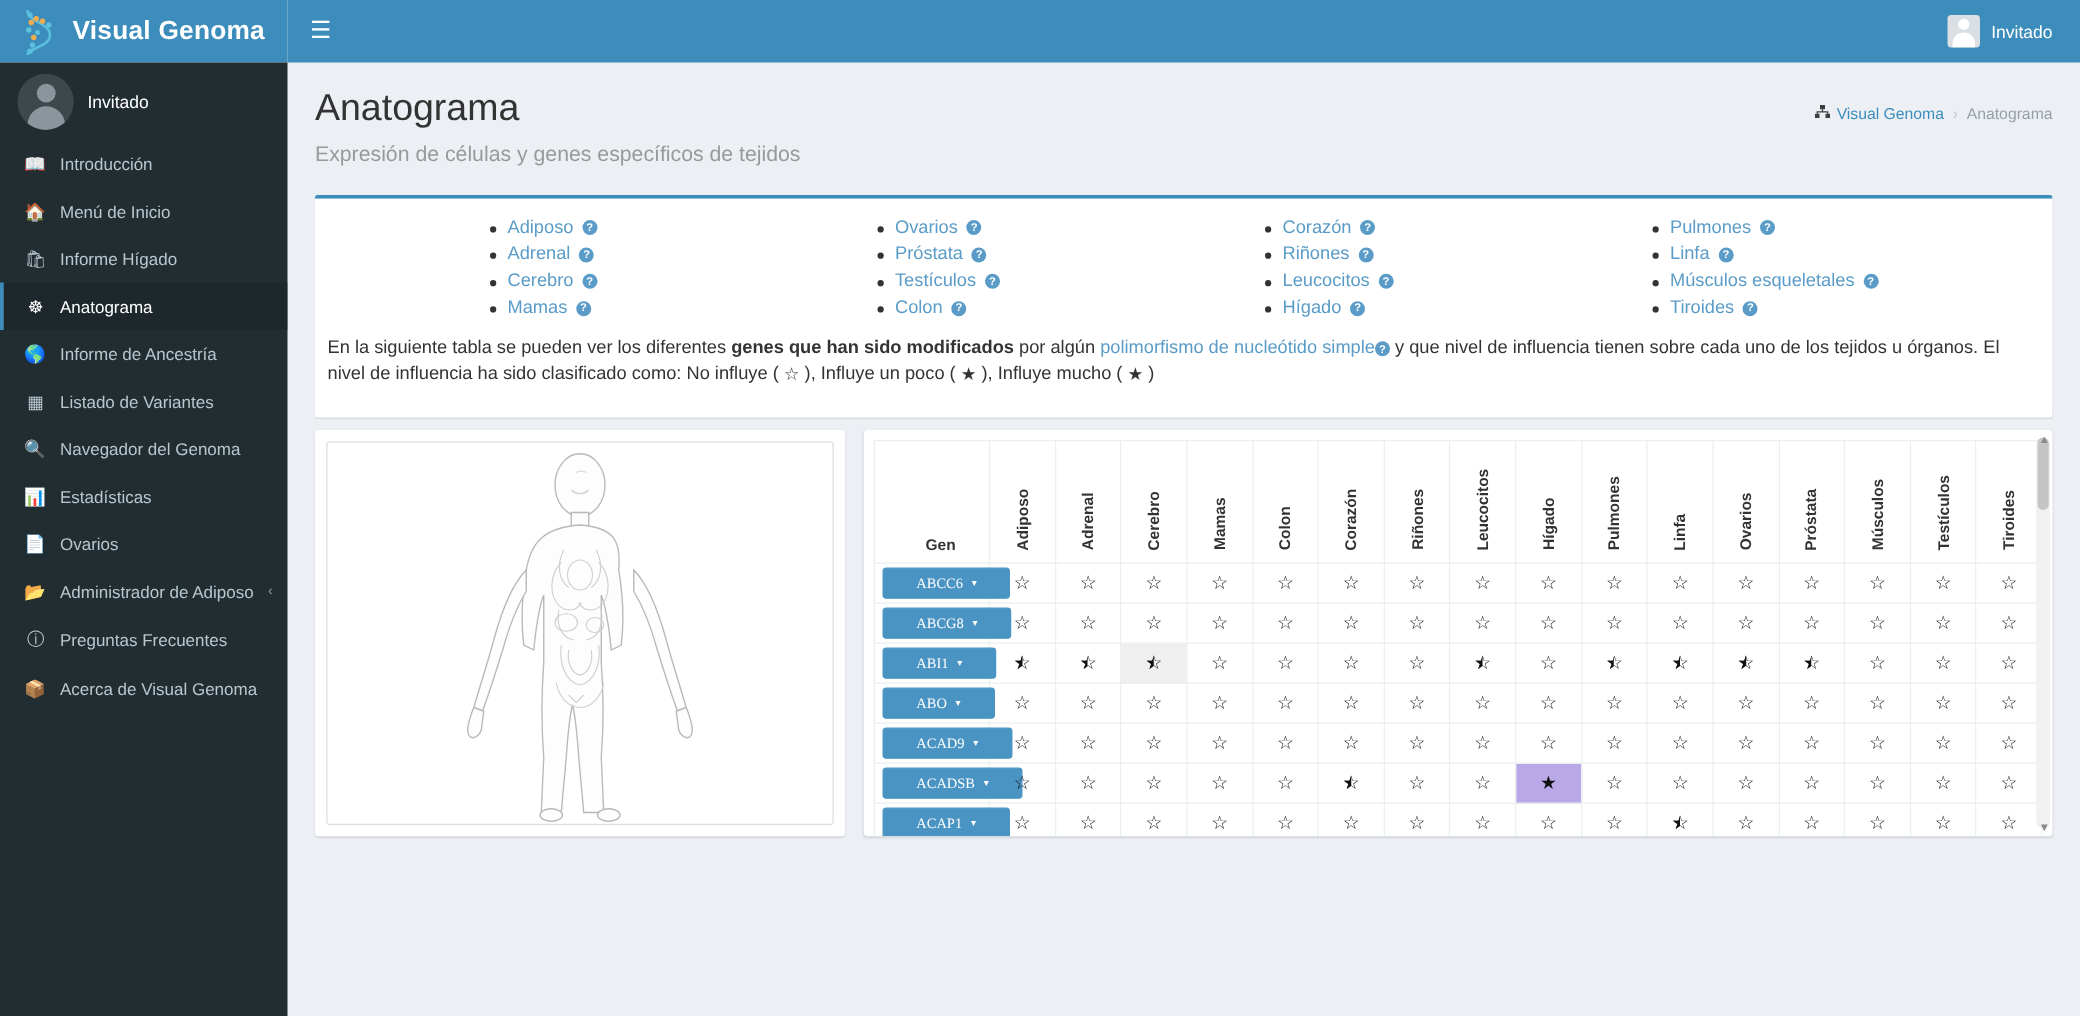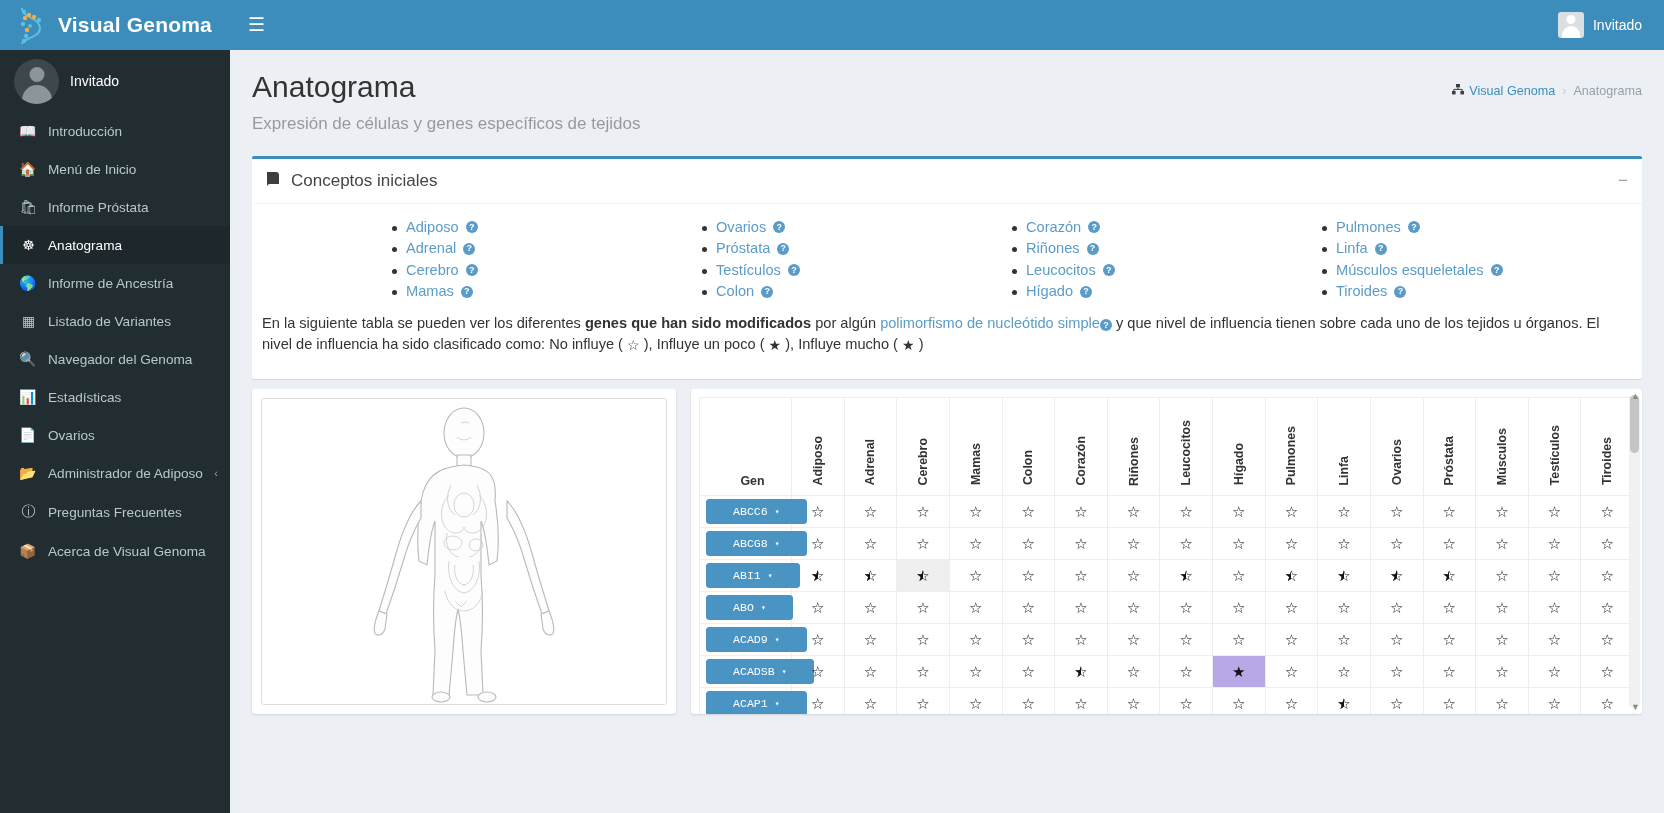--- a/index.html
+++ b/index.html
@@ -122,21 +122,21 @@
     font-size: 12.4px; font-weight: bold; color: #333;
   }
   .vert { writing-mode: vertical-rl; transform: rotate(180deg); margin: 0 auto; white-space: nowrap; }
   th.gen-col { width: 92px; text-align: center; padding-left: 14px; vertical-align: middle; font-size: 13.3px; }
   table.gene tbody td { height: 31px; text-align: center; vertical-align: middle; }
   td.gene-cell { text-align: center; padding: 3px 6px; }
   .gene-btn {
     display: inline-flex; align-items: center; justify-content: center; gap: 7px;
     background: #4a94c4; color: #fff; border: 1px solid #4a94c4; border-radius: 3px;
     font-size: 11.6px; padding: 5px 26px; min-width: 82px; cursor: pointer;
-    font-family: Liberation Mono, monospace;
+    font-family: Liberation Serif, serif;
   }
   .gene-btn .cr { font-size: 8px; }
   .st { font-size: 15px; line-height: 1; color: #111; display: inline-block; }
   td.hl { background: #efefef; }
   td.hl2 { background: #b8a8e8; }
   .scrollbar-v {
     position: absolute; right: 2px; top: 6px; bottom: 6px; width: 11px;
     background: #f1f1f1; border-radius: 6px;
   }
   .scrollbar-thumb { position: absolute; top: 0; left: 1px; width: 9px; height: 58px; background: #c5c5c5; border-radius: 6px; }
@@ -186,21 +186,21 @@
     <div class="menu-item">
       <span class="mi-ico">📖</span>
       <span>Introducción</span>
     </div>
     <div class="menu-item">
       <span class="mi-ico">🏠</span>
       <span>Menú de Inicio</span>
     </div>
     <div class="menu-item">
       <span class="mi-ico">🛍</span>
-      <span>Informe Próstata</span>
+      <span>Informe Hígado</span>
     </div>
     <div class="menu-item active">
       <span class="mi-ico">☸</span>
       <span>Anatograma</span>
     </div>
     <div class="menu-item">
       <span class="mi-ico">🌎</span>
       <span>Informe de Ancestría</span>
     </div>
     <div class="menu-item">
@@ -252,31 +252,20 @@
               </svg>
           </span>
           <span>Visual Genoma</span>
         </span>
         <span class="sep">›</span>
         <span>Anatograma</span>
       </div>
     </div>
 
     <div class="box">
-      <div class="box-header">
-        <div class="box-title">
-          <span>
-            <svg width="16" height="14" viewBox="0 0 16 14">
-                <path d="M1 1 h9 a3 3 0 0 1 3 3 v9 h-9 a3 3 0 0 0 -3 3 z" fill="#3c3f41" transform="translate(0,-1)"></path>
-              </svg>
-          </span>
-          <span>Conceptos iniciales</span>
-        </div>
-        <div class="box-minus">−</div>
-      </div>
       <div class="box-body">
 
         <div class="tissue-grid">
           <div class="tis-col">
             <div class="tis-li">
                 <a class="lnk">Adiposo</a>
                 <span class="qmark">?</span>
               </div>
             <div class="tis-li">
                 <a class="lnk">Adrenal</a>

